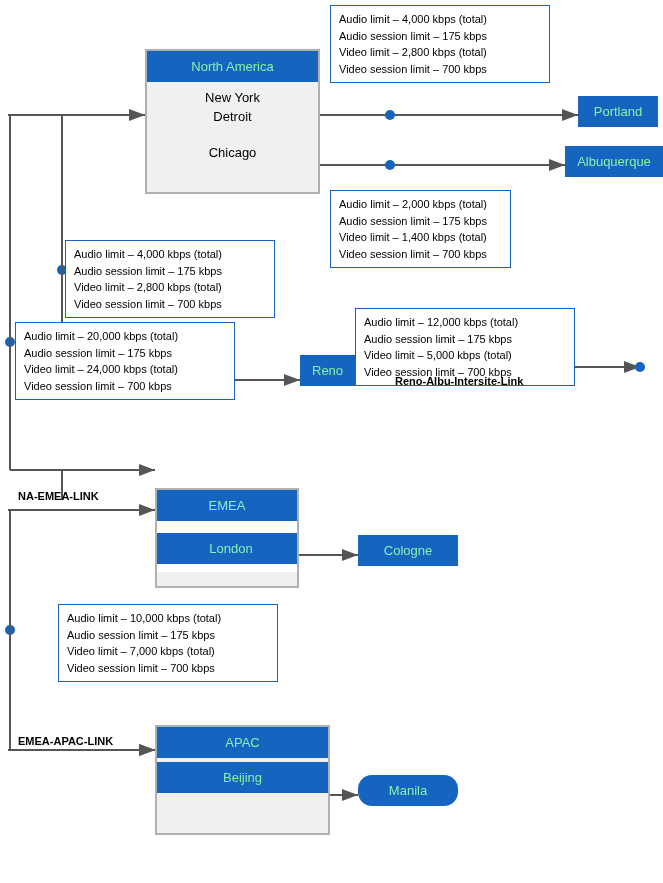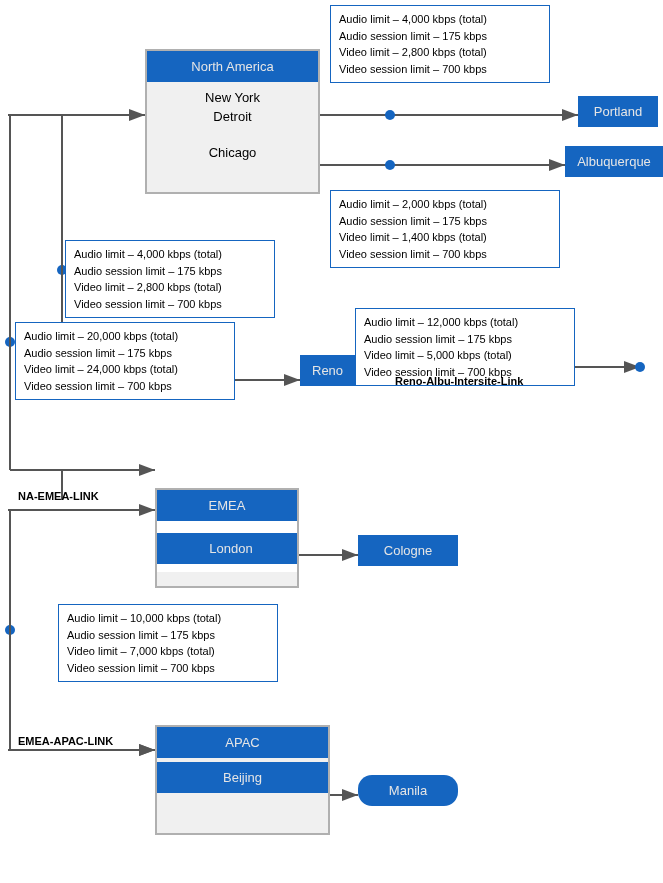--- a/index.html
+++ b/index.html
@@ -12,21 +12,21 @@
       position: relative;
       overflow: hidden;
     }
     .diagram {
       position: relative;
       width: 663px;
       height: 883px;
     }
     .blue-box {
       background: #1565c0;
-      color: #e5e5e5;
+      color: #86efac;
       text-align: center;
       padding: 8px 12px;
       font-size: 13px;
       font-weight: 500;
       position: absolute;
     }
     .info-box {
       border: 1.5px solid #1565c0;
       background: #fff;
       color: #000;
@@ -132,21 +132,21 @@
   </div>
 
   <div class="blue-box" style="left:578px; top:96px; width:80px;">
     <span>Portland</span>
   </div>
 
   <div class="blue-box" style="left:565px; top:146px; width:98px;">
     <span>Albuquerque</span>
   </div>
 
-  <div class="info-box" style="left:330px; top:190px; width:230px;">
+  <div class="info-box" style="left:330px; top:190px; width:181px;">
     <span>Audio limit – 2,000 kbps (total)</span><br>
     <span>Audio session limit – 175 kbps</span><br>
     <span>Video limit – 1,400 kbps (total)</span><br>
     <span>Video session limit – 700 kbps</span>
   </div>
 
   <div class="info-box" style="left:65px; top:240px; width:210px;">
     <span>Audio limit – 4,000 kbps (total)</span><br>
     <span>Audio session limit – 175 kbps</span><br>
     <span>Video limit – 2,800 kbps (total)</span><br>

